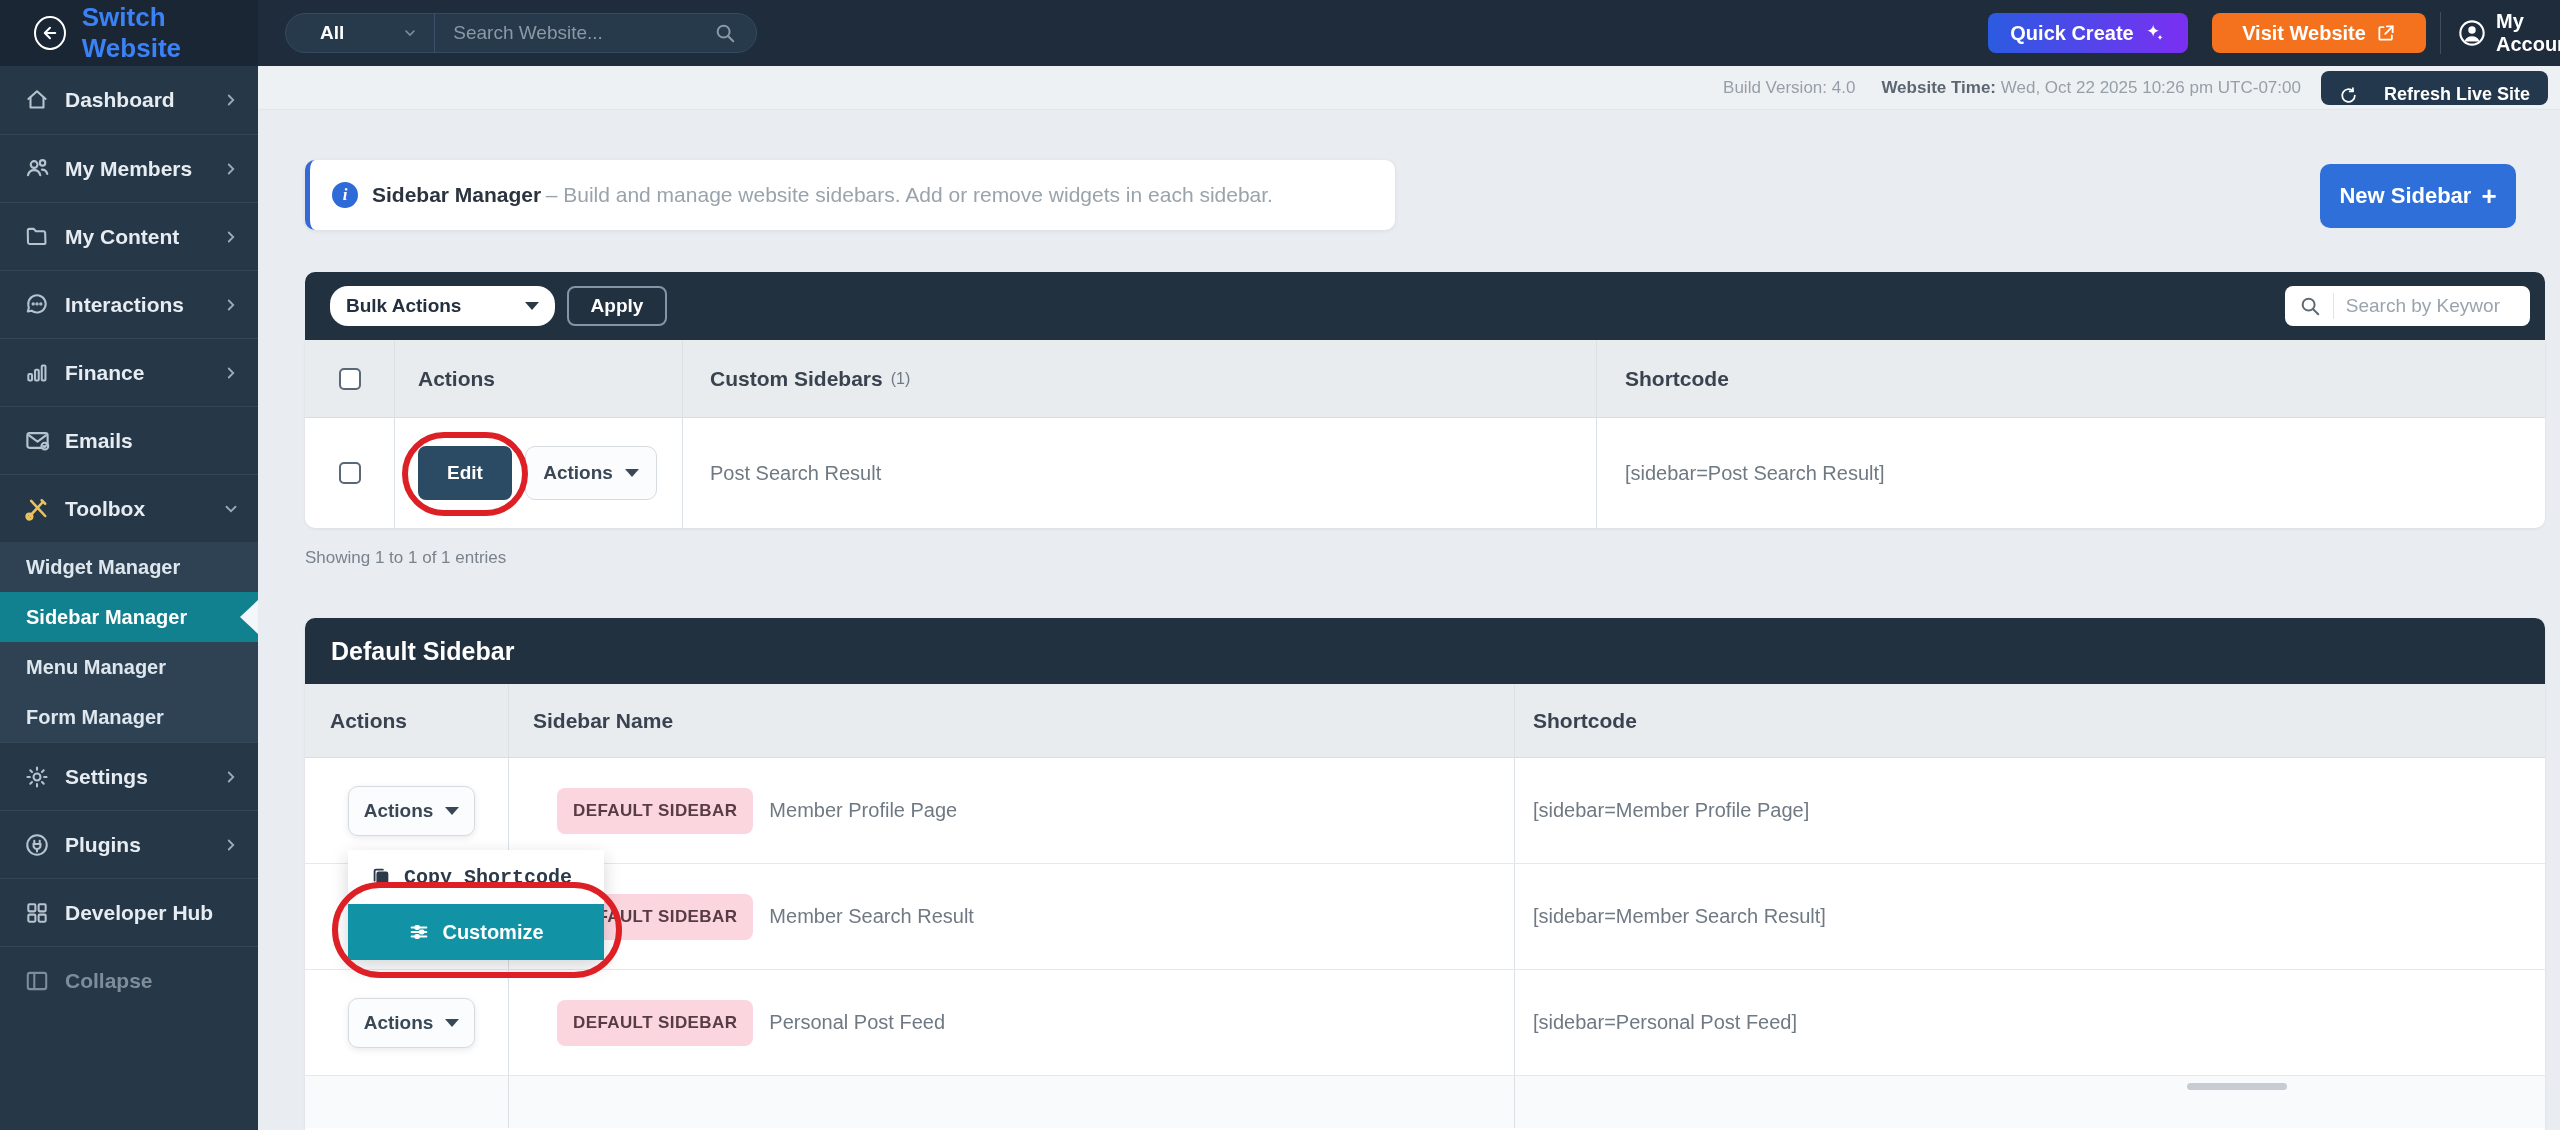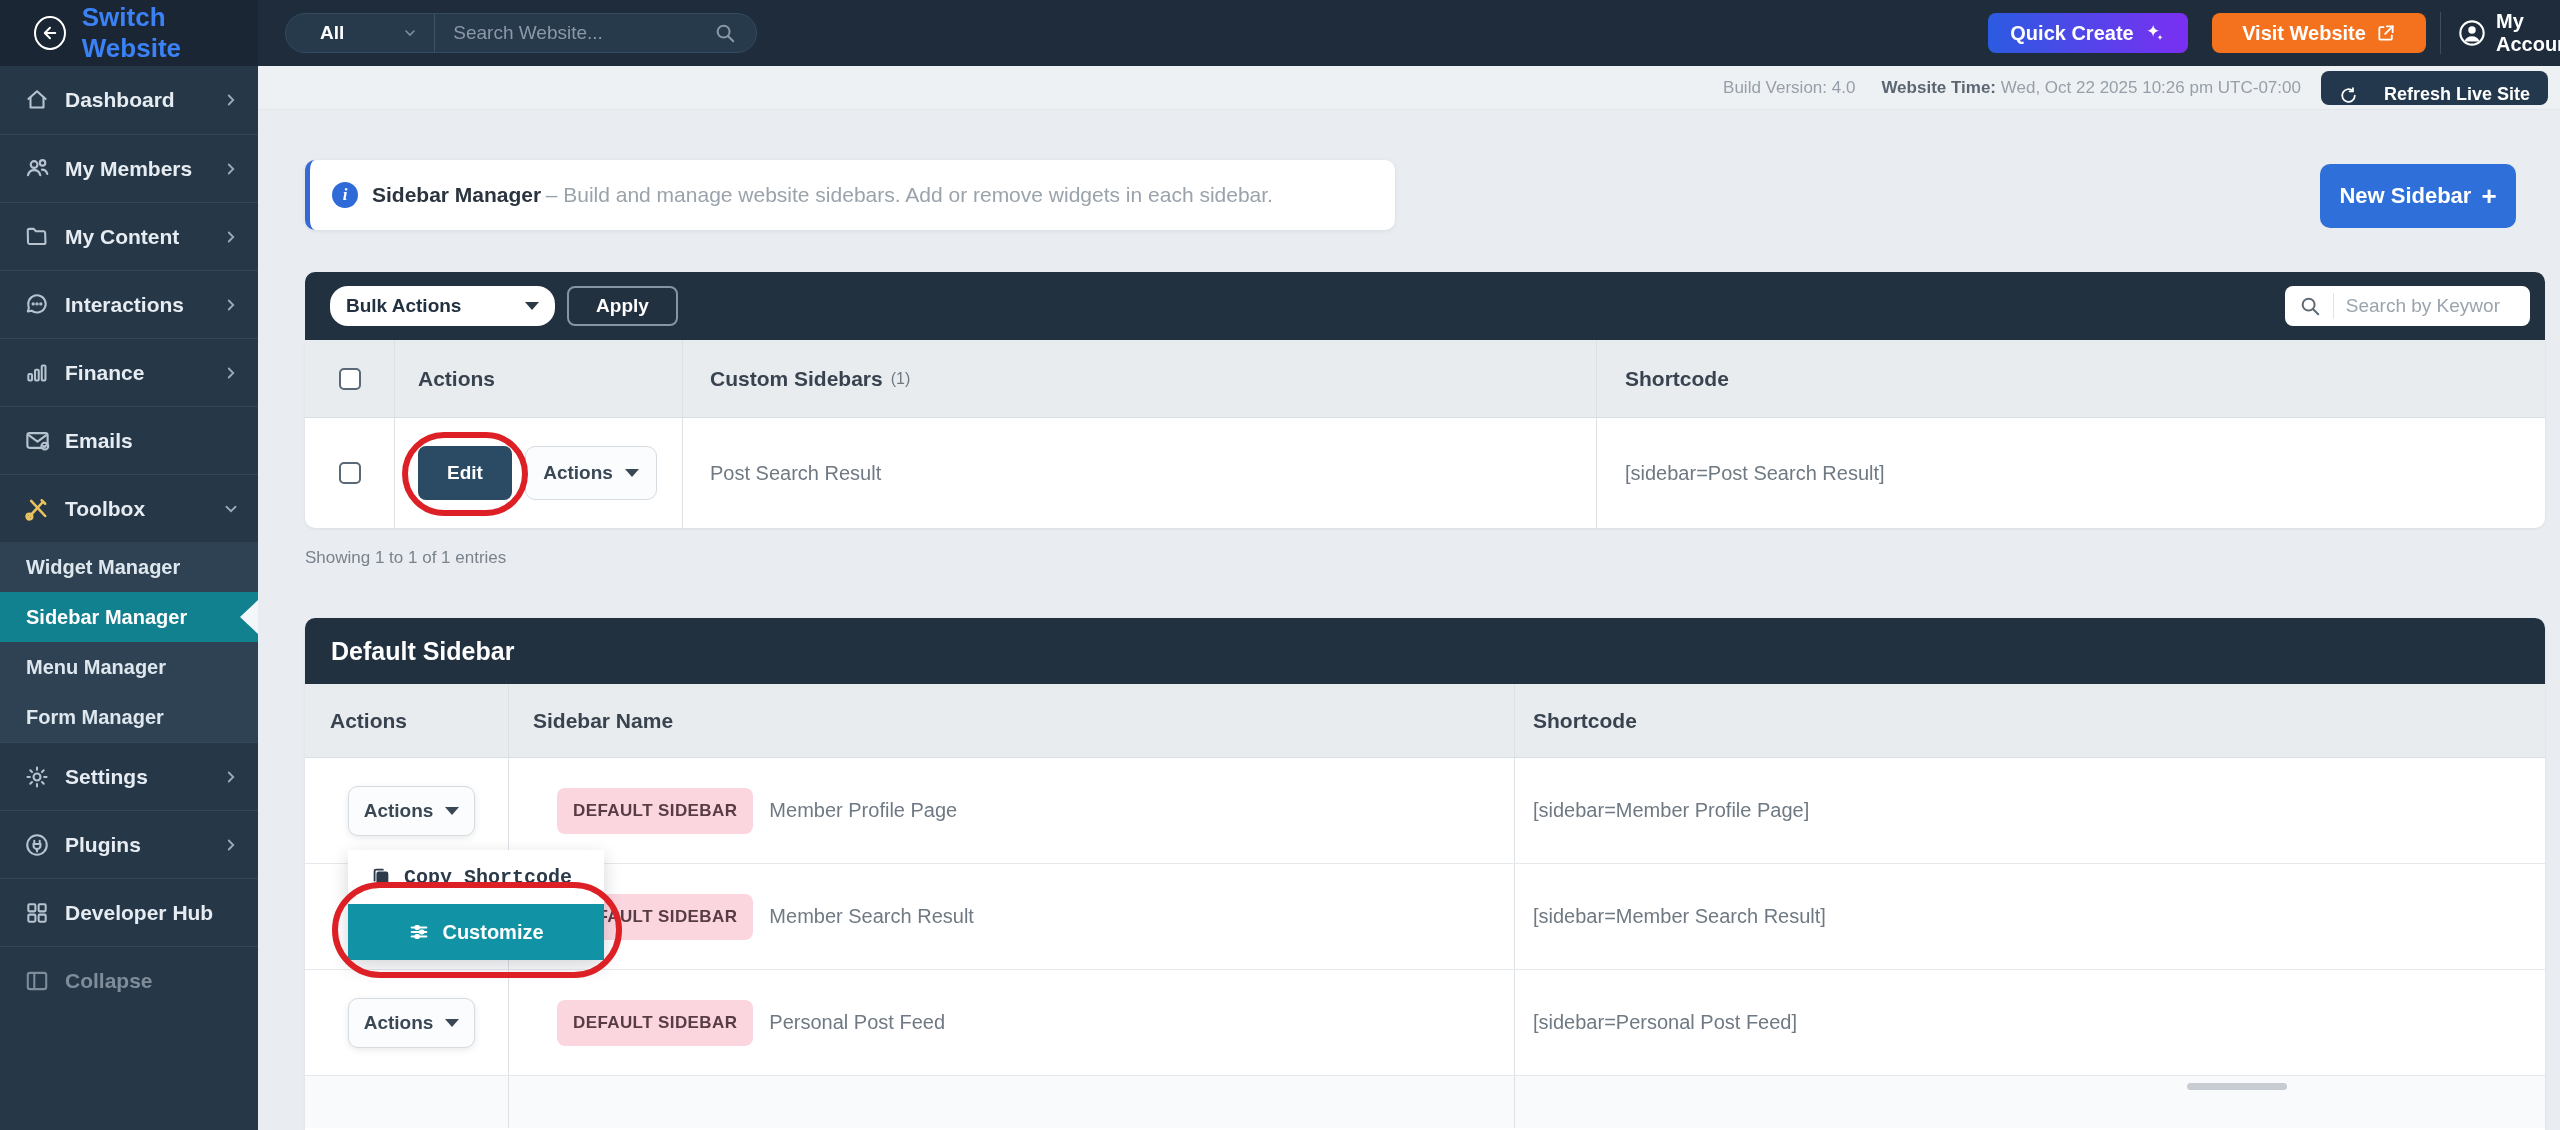--- a/index.html
+++ b/index.html
@@ -73,21 +73,21 @@
   .plus-glyph { font-size:26px; font-weight:700; }
 
   
   #toolbar { position:absolute; left:47px; top:162px; width:2240px; height:68px; background:#223140;
     border-radius:10px 10px 0 0; display:flex; align-items:center; }
   #bulk-select { margin-left:25px; width:225px; height:40px; background:#ffffff; border-radius:18px;
     display:flex; align-items:center; padding:0 16px; cursor:pointer; }
   #bulk-select span { font-size:19px; font-weight:700; color:#22303f; }
   .caret-down { width:0; height:0; border-left:7px solid transparent; border-right:7px solid transparent;
     border-top:8px solid #2b3946; margin-left:auto; }
-  #apply-btn { margin-left:12px; width:111px; height:40px; background:transparent; border:2px solid #8595a6;
+  #apply-btn { margin-left:12px; width:100px; height:40px; background:transparent; border:2px solid #8595a6;
     border-radius:8px; color:#ffffff; font-size:19px; font-weight:700; cursor:pointer; }
   #kw-search { margin-left:auto; margin-right:15px; width:245px; height:40px; background:#ffffff;
     border-radius:8px; display:flex; align-items:center; padding:0 14px; }
   #kw-search .mag { color:#5d6974; flex:0 0 auto; }
   #kw-search .divider { width:1px; height:26px; background:#dfe4e8; margin:0 12px; }
   #kw-search input { border:none; outline:none; font-size:19px; color:#3a4552; width:100%;
     font-family:"Liberation Sans", sans-serif; }
   #kw-search input::placeholder { color:#9aa4ae; }
 
   

